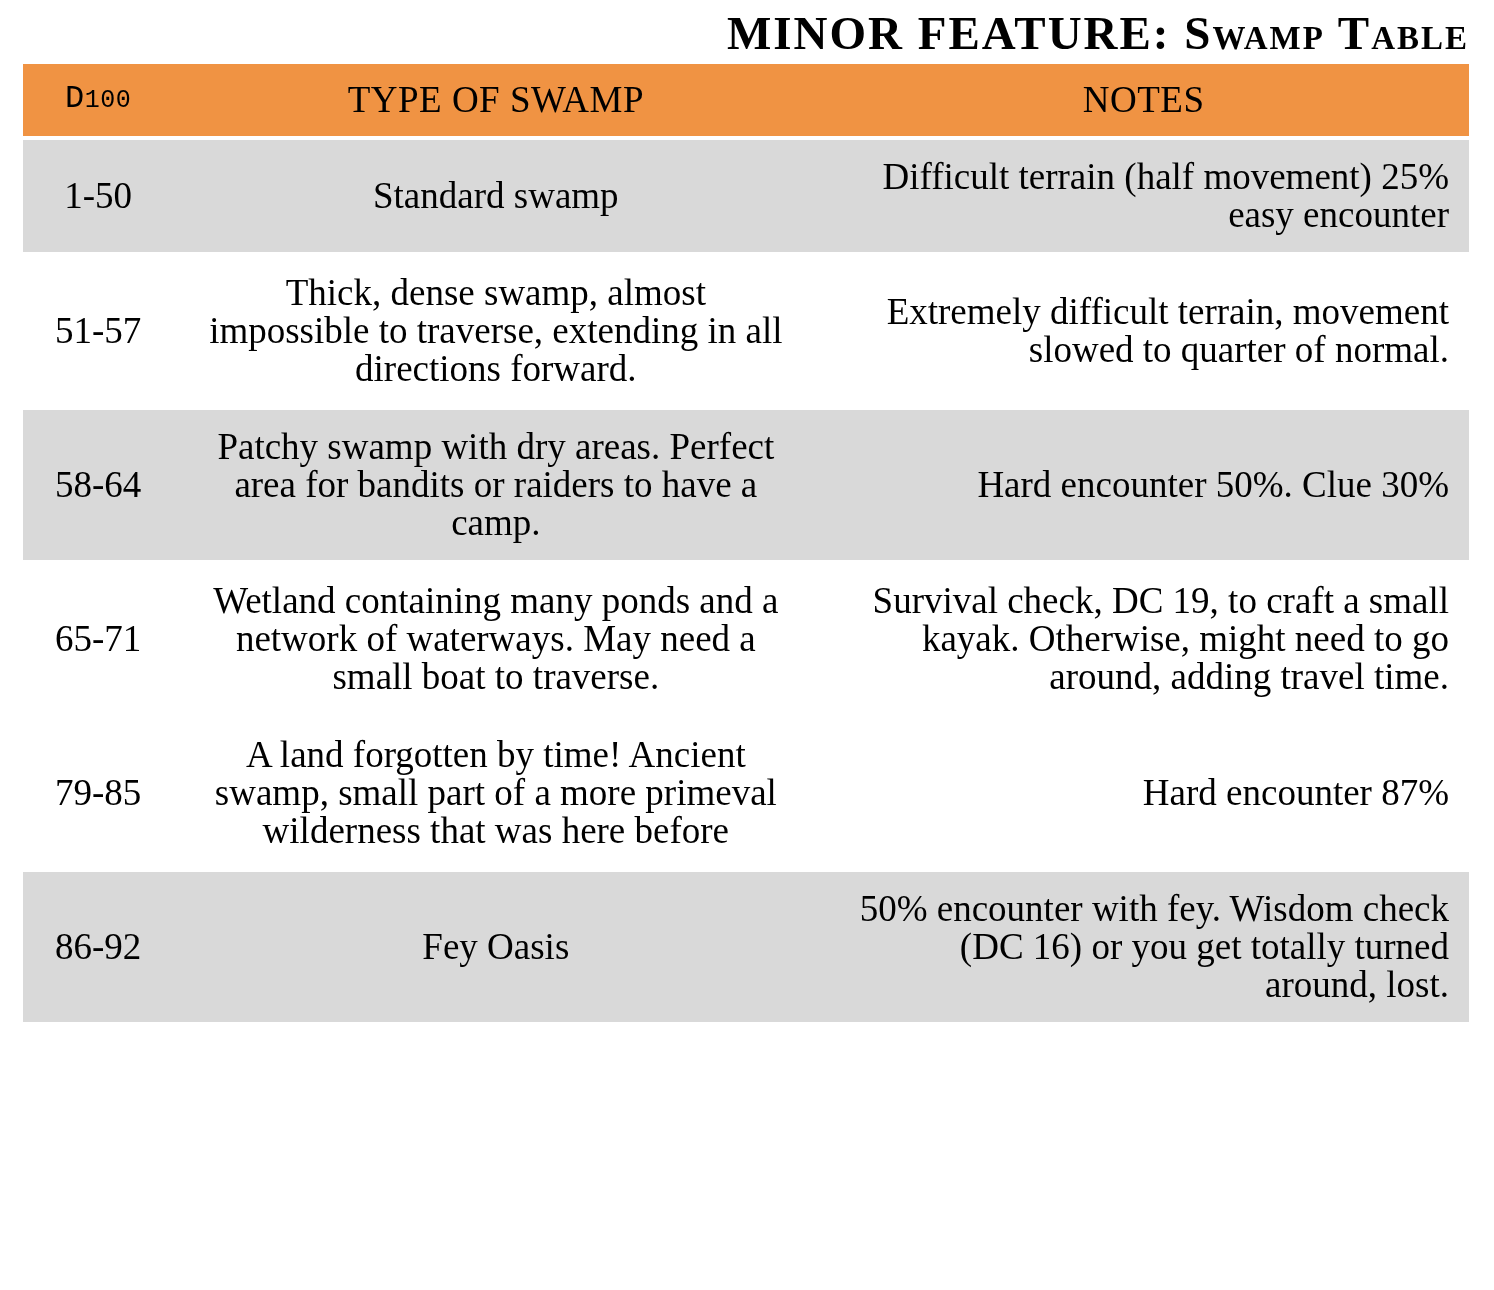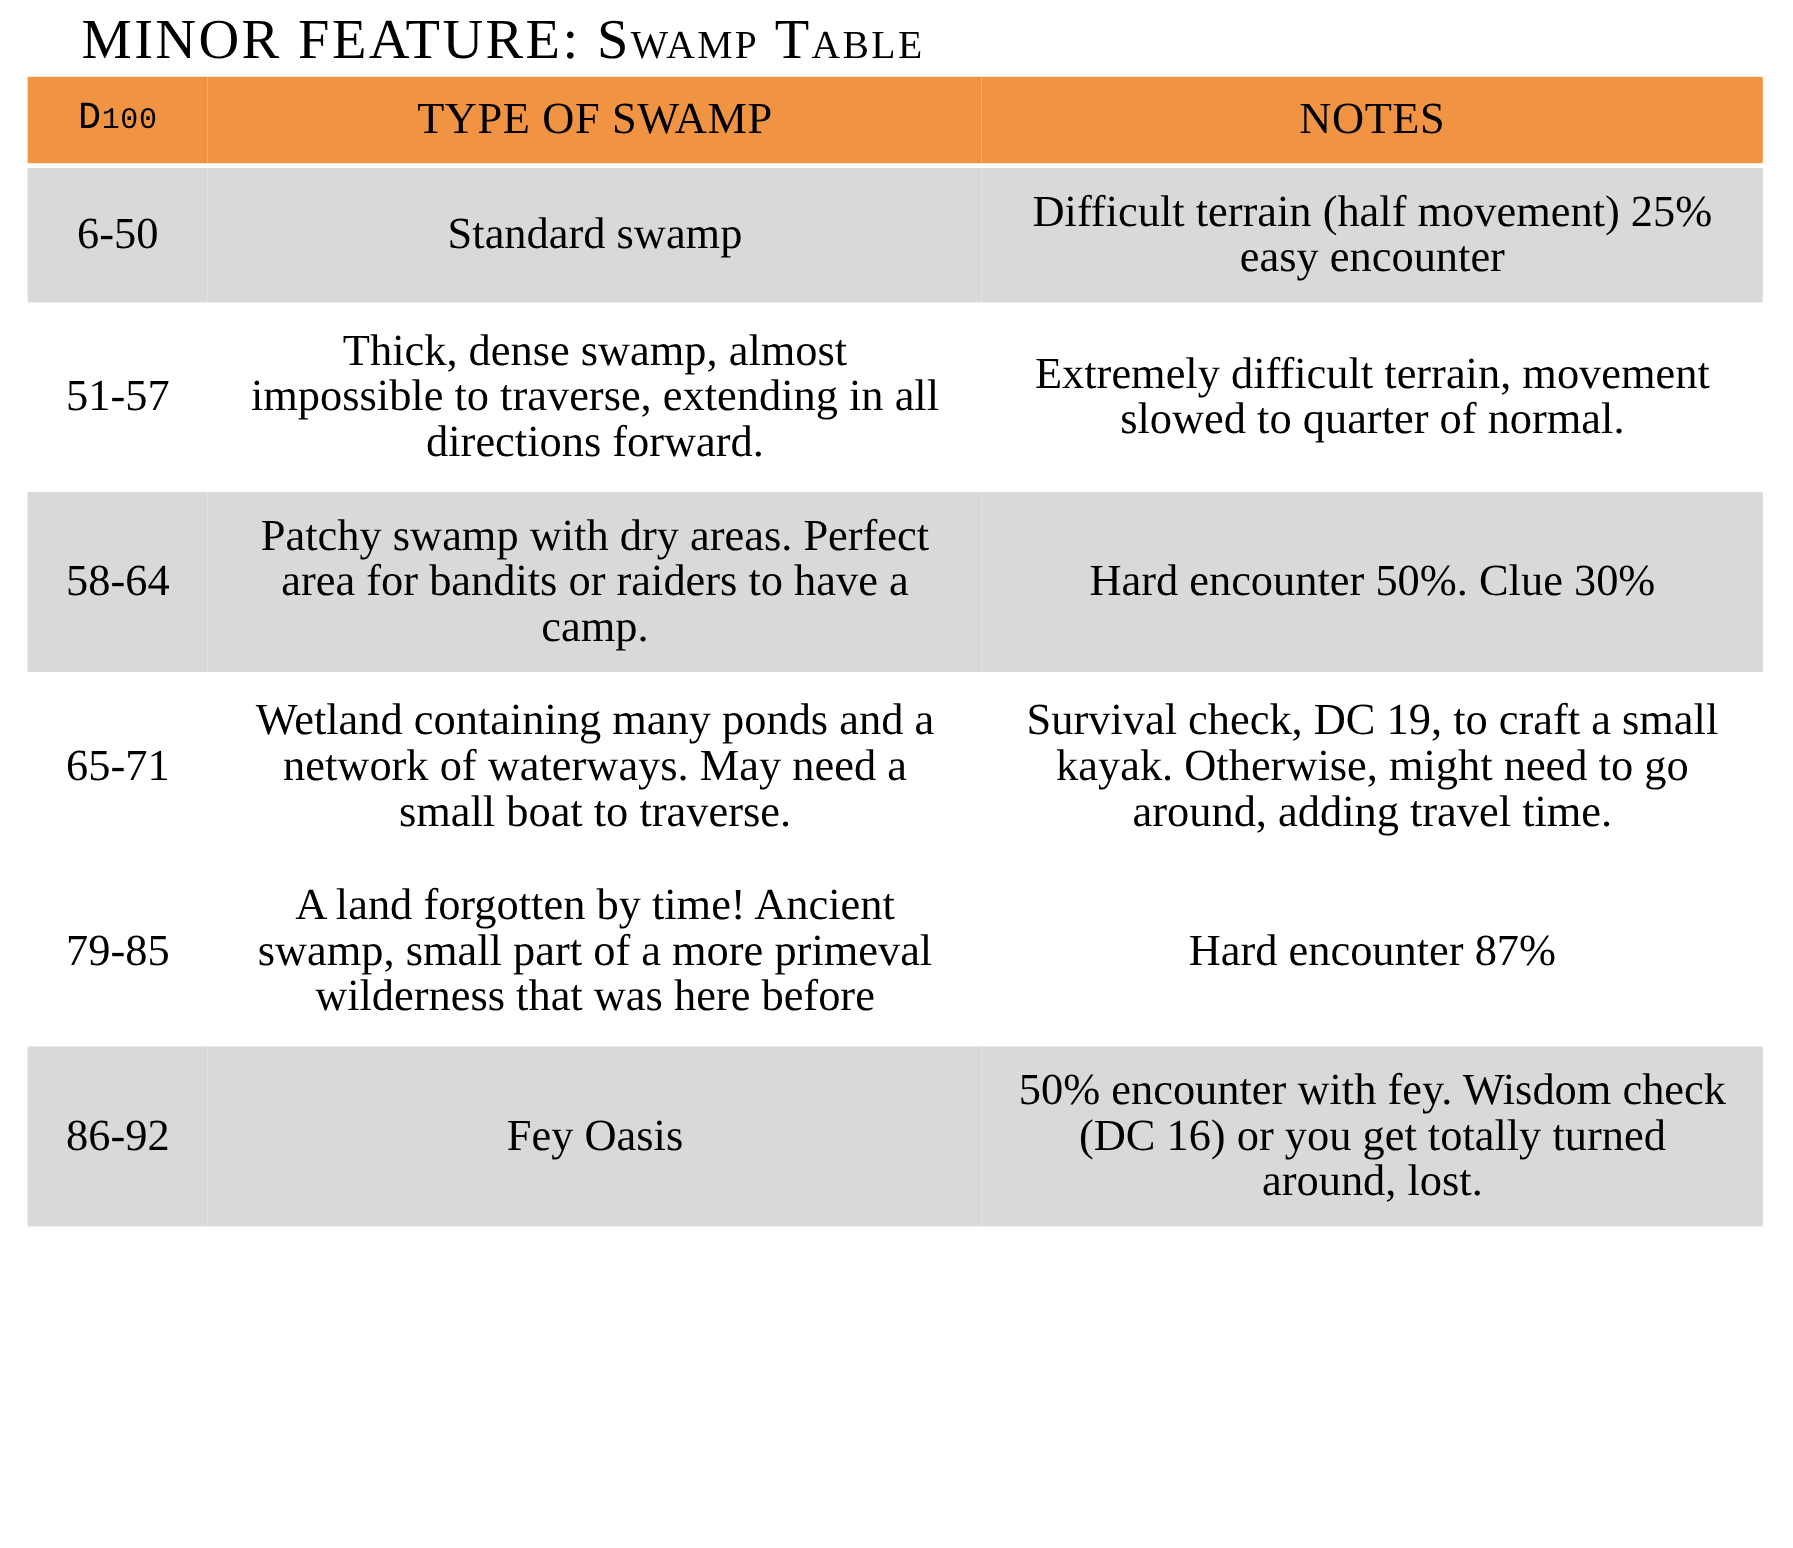--- a/index.html
+++ b/index.html
@@ -19,26 +19,27 @@
     height: 1290px;
     overflow: hidden;
     font-family: "Liberation Serif", serif;
     color: var(--text-color);
   }
   .page {
     padding: 6px 25px 0 23px;
   }
   .title {
     font-size: 47px;
-    font-weight: 400;
+    font-weight: 700;
     font-variant: small-caps;
     letter-spacing: 2px;
     line-height: 50px;
     margin: 2px 0 2px 45px;
     white-space: nowrap;
+    text-align: right;
   }
   table.swamp-table {
     width: 100%;
     border-collapse: separate;
     border-spacing: 0 4px;
     table-layout: fixed;
   }
   col.c-roll  { width: 10.4%; }
   col.c-type  { width: 44.6%; }
   col.c-notes { width: 45.0%; }
@@ -57,21 +58,21 @@
     background: var(--header-bg);
     padding: 16px 10px;
     letter-spacing: 0.5px;
   }
   
   thead th.col-roll { font-size: 25px; font-family: Liberation Mono, monospace; }
   thead th.col-roll::first-letter { font-size: 32px; }
 
   tr.data-row td { background: transparent; }
   tr.data-row.shaded td { background: var(--row-shaded-bg); }
-  td.col-notes { padding-left: 20px; padding-right: 20px; }
+  td.col-notes { padding-left: 20px; padding-right: 20px; text-align: right; }
 </style>
 </head>
 <body>
 
 <div class="page">
   <h1 class="title">MINOR FEATURE: Swamp Table</h1>
 
   <table class="swamp-table">
     <colgroup>
       <col class="c-roll">
@@ -80,21 +81,21 @@
     </colgroup>
     <thead>
       <tr class="header-row">
         <th class="col-roll">D100</th>
         <th class="col-type">TYPE OF SWAMP</th>
         <th class="col-notes">NOTES</th>
       </tr>
     </thead>
     <tbody id="table-body">
         <tr class="data-row shaded">
-    <td class="col-roll">6-50</td>
+    <td class="col-roll">1-50</td>
     <td class="col-type">Standard swamp</td>
     <td class="col-notes">Difficult terrain (half movement) 25%
 easy encounter</td>
   </tr>
         <tr class="data-row">
     <td class="col-roll">51-57</td>
     <td class="col-type">Thick, dense swamp, almost
 impossible to traverse, extending in all
 directions forward.</td>
     <td class="col-notes">Extremely difficult terrain, movement

